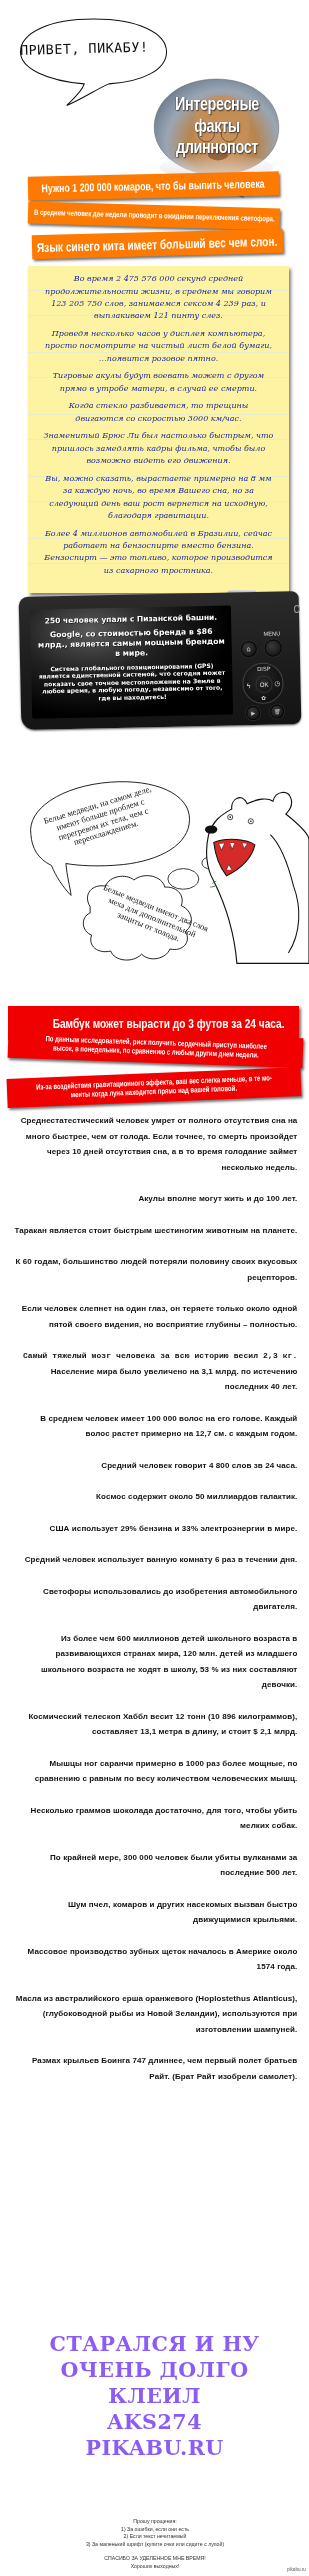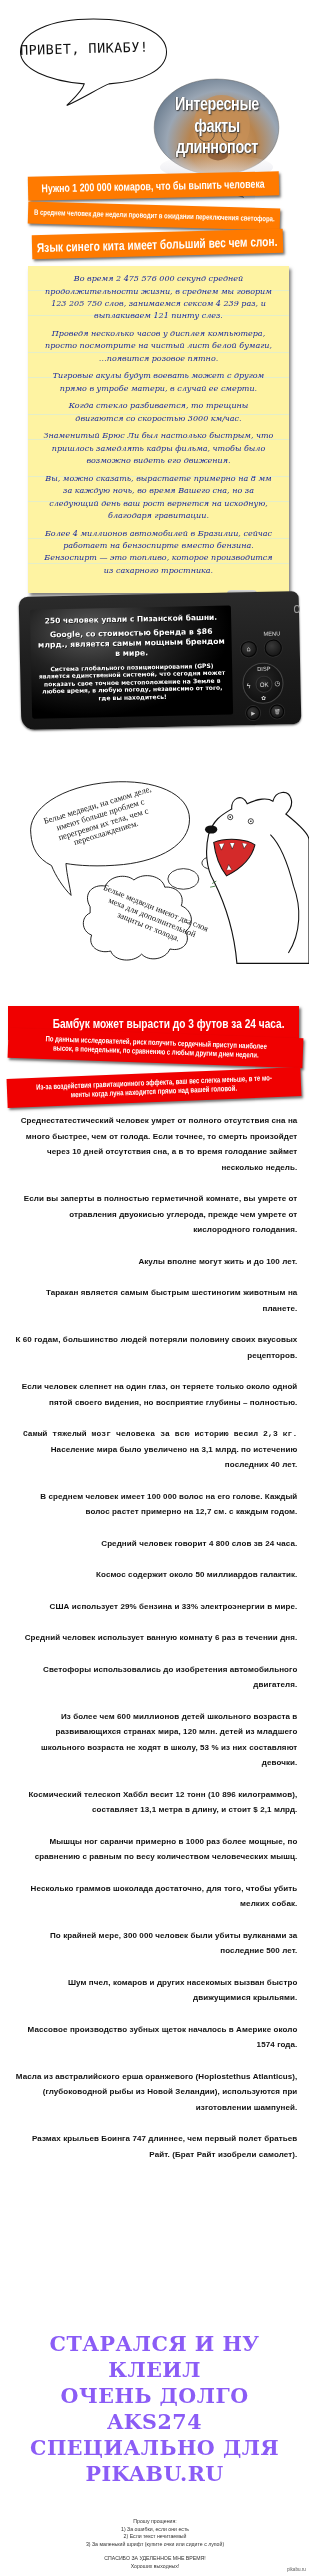--- a/index.html
+++ b/index.html
@@ -170,23 +170,22 @@
   <span>По данным исследователей, риск получить сердечный приступ наиболее</span>
   <span>высок, в понедельник, по сравнению с любым другим днем недели.</span>
 </div>
 <div class="rbanner r3">
   <span>Из-за воздействия гравитационного эффекта, ваш вес слегка меньше, в те мо-</span>
   <span>менты когда луна находится прямо над вашей головой.</span>
 </div>
 
 <div class="facts">
   <p class="fact">Среднестатестический человек умрет от полного отсутствия сна на много быстрее, чем от голода. Если точнее, то смерть произойдет через 10 дней отсутствия сна, а в то время голодание займет несколько недель.</p>
-  <p class="fact">Если вы заперты в полностью герметичной комнате, вы умрете от отравления двуокисью углерода, прежде чем умрете от кислородного голодания.</p>
   <p class="fact">Акулы вполне могут жить и до 100 лет.</p>
-  <p class="fact">Таракан является самым быстрым шестиногим животным на планете.</p>
+  <p class="fact">Таракан является стоит быстрым шестиногим животным на планете.</p>
   <p class="fact">К 60 годам, большинство людей потеряли половину своих вкусовых рецепторов.</p>
   <p class="fact">Если человек слепнет на один глаз, он теряете только около одной пятой своего видения, но восприятие глубины – полностью.</p>
   <p class="fact tight">Самый тяжелый мозг человека за всю историю весил 2,3 кг.</p>
   <p class="fact">Население мира было увеличено на 3,1 млрд. по истечению последних 40 лет.</p>
   <p class="fact">В среднем человек имеет 100 000 волос на его голове. Каждый волос растет примерно на 12,7 см. с каждым годом.</p>
   <p class="fact">Средний человек говорит 4 800 слов зв 24 часа.</p>
   <p class="fact">Космос содержит около 50 миллиардов галактик.</p>
   <p class="fact">США использует 29% бензина и 33% электроэнергии в мире.</p>
   <p class="fact">Средний человек использует ванную комнату 6 раз в течении дня.</p>
   <p class="fact">Светофоры использовались до изобретения автомобильного двигателя.</p>
@@ -196,24 +195,23 @@
   <p class="fact">Несколько граммов шоколада достаточно, для того, чтобы убить мелких собак.</p>
   <p class="fact">По крайней мере, 300 000 человек были убиты вулканами за последние 500 лет.</p>
   <p class="fact">Шум пчел, комаров и других насекомых вызван быстро движущимися крыльями.</p>
   <p class="fact">Массовое производство зубных щеток началось в Америке около 1574 года.</p>
   <p class="fact">Масла из австралийского ерша оранжевого (Hoplostethus Atlanticus), (глубоководной рыбы из Новой Зеландии), используются при изготовлении шампуней.</p>
   <p class="fact">Размах крыльев Боинга 747 длиннее, чем первый полет братьев Райт. (Брат Райт изобрели самолет).</p>
 </div>
 
 <div class="outro">
   <div>Старался и ну</div>
+  <div>очень долго</div>
   <div>клеил</div>
-  <div>очень долго</div>
   <div>AKS274</div>
-  <div>специально для</div>
   <div>pikabu.ru</div>
 </div>
 
 <div class="apology">
   <div>Прошу прощения:</div>
   <div>1) За ошибки, если они есть</div>
   <div>2) Если текст нечитаемый</div>
   <div>3) За маленький шрифт (купите очки или сидите с лупой)</div>
   <div style="height:7.2px;"></div>
   <div>СПАСИБО ЗА УДЕЛЕННОЕ МНЕ ВРЕМЯ!</div>

